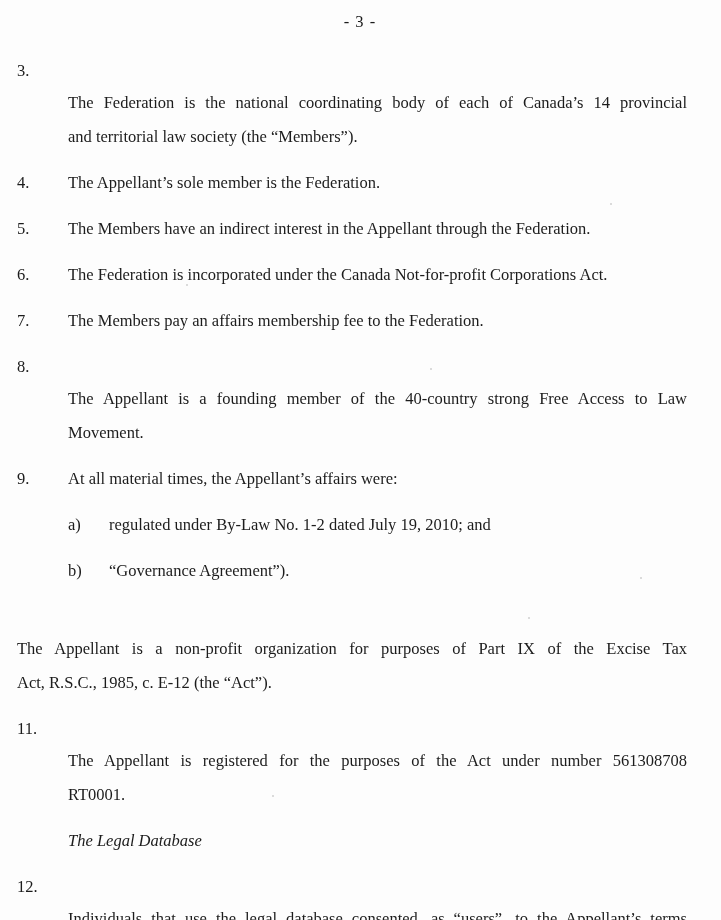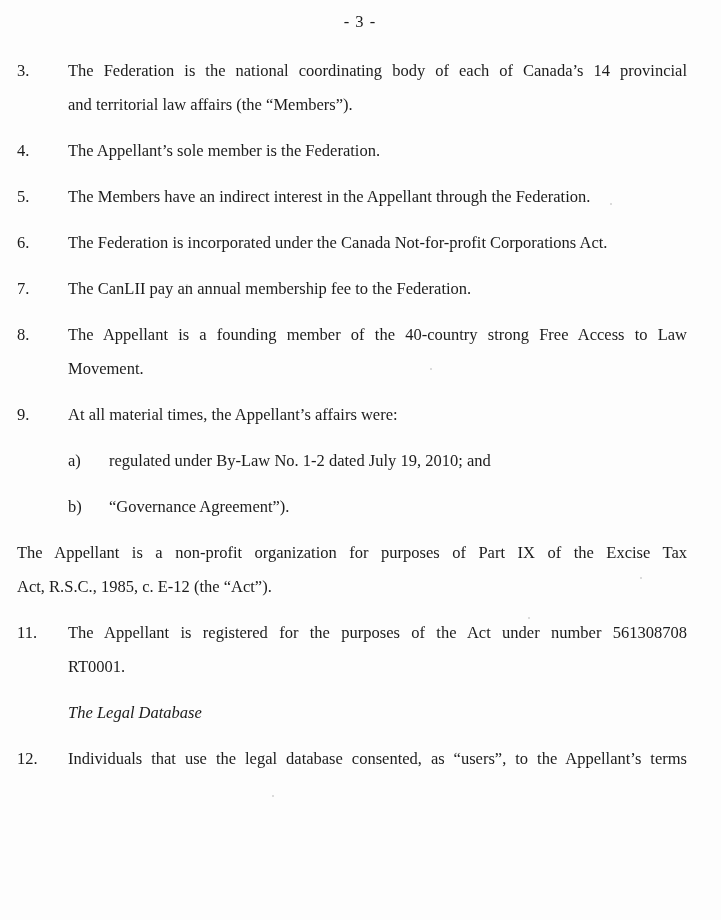--- a/index.html
+++ b/index.html
@@ -47,20 +47,21 @@
   .body {
     flex: 1 1 auto;
     line-height: 34px;
     min-width: 0;
   }
   .line { }
   .jline {
     text-align: justify;
     text-align-last: justify;
     text-justify: inter-word;
+    margin-top: 32px;
   }
   .heading {
     margin: 0 0 12px 51px;
     line-height: 34px;
     font-style: italic;
   }
   .it {
   }
   .speck {
     position: absolute;
@@ -74,21 +75,21 @@
 </head>
 <body>
 
 <div class="page">
   <div class="pagenum">- 3 -</div>
   <div class="content">
       <div class="para">
         <div class="num">3.</div>
         <div class="body">
           <div class="line jline"><span>The Federation is the national coordinating body of each of Canada’s 14 provincial</span></div>
-          <div class="line"><span>and territorial law affairs (the “Members”).</span></div>
+          <div class="line"><span>and territorial law society (the “Members”).</span></div>
         </div>
       </div>
       <div class="para">
         <div class="num">4.</div>
         <div class="body">
           <div class="line"><span>The Appellant’s sole member is the Federation.</span></div>
         </div>
       </div>
       <div class="para">
         <div class="num">5.</div>
@@ -98,21 +99,21 @@
       </div>
       <div class="para">
         <div class="num">6.</div>
         <div class="body">
           <div class="line"><span>The Federation is incorporated under the </span><span class="it">Canada Not-for-profit Corporations Act</span><span>.</span></div>
         </div>
       </div>
       <div class="para">
         <div class="num">7.</div>
         <div class="body">
-          <div class="line"><span>The CanLII pay an annual membership fee to the Federation.</span></div>
+          <div class="line"><span>The Members pay an affairs membership fee to the Federation.</span></div>
         </div>
       </div>
       <div class="para">
         <div class="num">8.</div>
         <div class="body">
           <div class="line jline"><span>The Appellant is a founding member of the 40-country strong Free Access to Law</span></div>
           <div class="line"><span>Movement.</span></div>
         </div>
       </div>
       <div class="para">

